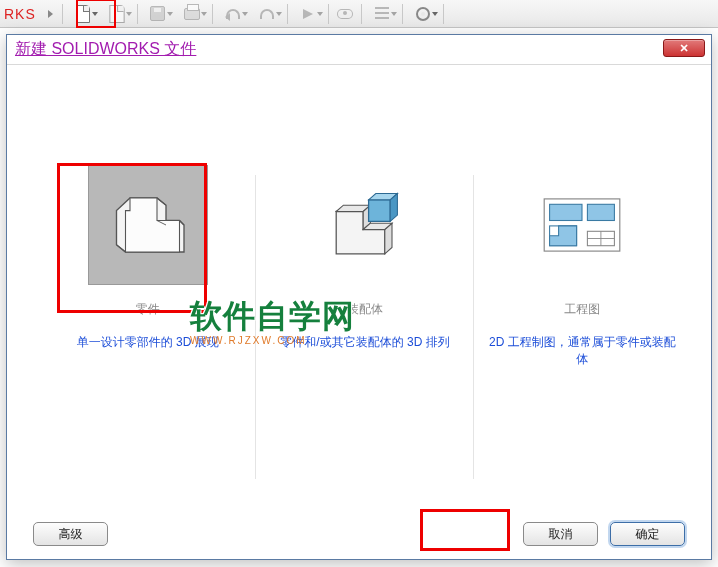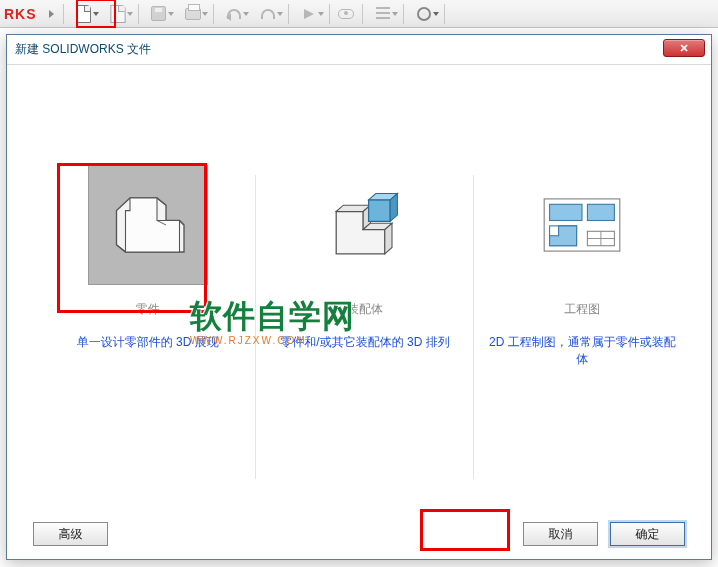--- a/index.html
+++ b/index.html
@@ -1,20 +1,20 @@
 <!DOCTYPE html>
 <html><head>
 <meta charset="utf-8">
 <style>
   * { box-sizing: border-box; margin: 0; padding: 0; }
   body { font-family: "Microsoft YaHei", "SimSun", Arial, sans-serif; font-size: 12px; background: #fff; width: 718px; height: 567px; position: relative; overflow: hidden; }
 
   
   .toolbar { height: 28px; background: linear-gradient(#f7f7f7, #e8e8e8); border-bottom: 1px solid #c4c4c4; display: flex; align-items: center; padding: 0 4px; }
-  .logo-fragment { color: #d22; font-weight: bold; font-size: 14px; letter-spacing: 1px; margin-right: 12px; }
+  .logo-fragment { color: #d22; font-weight: normal; font-size: 14px; letter-spacing: 1px; margin-right: 12px; }
   .tb-sep { width: 1px; height: 20px; background: #c8c8c8; margin: 0 3px; }
   .tb-btn { width: 26px; height: 24px; display: flex; align-items: center; justify-content: center; color: #666; position: relative; }
   .tb-btn.with-drop { width: 34px; }
   .tb-drop-arrow { position: absolute; right: 2px; top: 50%; transform: translateY(-50%); width: 0; height: 0; border-left: 3px solid transparent; border-right: 3px solid transparent; border-top: 4px solid #666; }
   .new-highlight { position: absolute; left: 76px; top: -1px; width: 40px; height: 29px; border: 2px solid #e00; pointer-events: none; z-index: 5; }
 
   .ico-page { border: 1.5px solid #777; width: 14px; height: 18px; border-radius: 0 4px 0 0; background: #fff; position: relative; }
   .ico-page::after { content: ""; position: absolute; top: 0; right: 0; width: 5px; height: 5px; border-bottom: 1.5px solid #777; border-left: 1.5px solid #777; background: #f0f0f0; }
   .ico-disk { width: 15px; height: 15px; background: #bbb; border: 1px solid #888; border-radius: 2px; position: relative; }
   .ico-disk::after { content: ""; position: absolute; top: 1px; left: 3px; width: 7px; height: 4px; background: #eee; }
@@ -27,21 +27,21 @@
   .ico-eye { width: 16px; height: 10px; border: 1.5px solid #888; border-radius: 60% / 100%; position: relative; }
   .ico-eye::after { content: ""; position: absolute; top: 1px; left: 5px; width: 4px; height: 4px; background: #888; border-radius: 50%; }
   .ico-list { width: 14px; height: 14px; background: repeating-linear-gradient(#888 0 2px, transparent 2px 5px); }
   .ico-gear { width: 14px; height: 14px; border: 2px solid #888; border-radius: 50%; position: relative; }
   .ico-gear::after { content: ""; position: absolute; inset: 3px; background: #e8e8e8; border-radius: 50%; }
   .disabled .ico-page, .disabled .ico-disk, .disabled .ico-print, .disabled * { opacity: 0.55; }
 
   
   .dialog { position: absolute; left: 6px; top: 34px; width: 706px; height: 526px; background: #fff; border: 1px solid #5a7aa3; box-shadow: 0 4px 16px rgba(0,0,0,0.25); display: flex; flex-direction: column; }
   .titlebar { height: 30px; background: #fff; border-bottom: 1px solid #d9d9d9; display: flex; align-items: center; padding: 0 8px; position: relative; }
-  .titlebar .title-text { color: #0c4a6e; font-size: 12px; }
+  .titlebar .title-text { color: #a21caf; font-size: 16px; text-decoration: underline; }
   .close-btn { position: absolute; right: 6px; top: 4px; width: 42px; height: 18px; background: linear-gradient(#e27a7a, #c33); border: 1px solid #8a1818; border-radius: 3px; display: flex; align-items: center; justify-content: center; color: #fff; font-size: 11px; font-weight: bold; box-shadow: inset 0 1px 0 rgba(255,255,255,0.3); }
 
   .content { flex: 1; display: flex; padding: 100px 20px 20px 32px; }
   .option { flex: 1; display: flex; flex-direction: column; align-items: center; position: relative; padding: 0 10px; }
   .option:not(:last-child)::after { content: ""; position: absolute; right: 0; top: 10px; bottom: 10px; width: 1px; background: #e4e4e4; }
   .icon-box { width: 120px; height: 120px; display: flex; align-items: center; justify-content: center; margin-bottom: 16px; }
   .selected-box { background: #b8b8b8; border: 1px solid #999; }
   .opt-title { color: #888; font-size: 12px; margin-bottom: 16px; }
   .opt-desc { color: #1d4ed8; font-size: 12px; text-align: center; line-height: 1.4; }
 
@@ -56,21 +56,21 @@
   .draw-svg { width: 90px; height: 70px; }
 
   
   .watermark { position: absolute; left: 190px; top: 295px; z-index: 10; pointer-events: none; }
   .wm-main { font-size: 32px; font-weight: bold; color: #15803d; font-family: "Microsoft YaHei", sans-serif; letter-spacing: 1px; text-shadow: 1px 1px 0 #fff, -1px -1px 0 #fff; text-align: right; }
   .wm-sub { font-size: 10px; color: #e07a2a; letter-spacing: 2px; margin-top: -4px; }
 
   
   .footer { height: 50px; display: flex; align-items: center; padding: 0 26px; }
   .spacer { flex: 1; }
-  .btn { min-width: 75px; height: 24px; border: 1px solid #8a8a8a; background: linear-gradient(#fdfdfd, #e4e4e4); border-radius: 0; font-size: 12px; color: #222; padding: 0 12px; margin-left: 12px; cursor: pointer; display: inline-flex; align-items: center; justify-content: center; }
+  .btn { min-width: 75px; height: 24px; border: 1px solid #8a8a8a; background: linear-gradient(#fdfdfd, #e4e4e4); border-radius: 5px; font-size: 12px; color: #222; padding: 0 12px; margin-left: 12px; cursor: pointer; display: inline-flex; align-items: center; justify-content: center; }
   .btn.primary { border-color: #3d6ea7; box-shadow: 0 0 0 2px rgba(80,140,210,0.35); }
   .btn.left { margin-left: 0; }
 </style>
 </head>
 <body>
 
 <div class="toolbar">
   <span class="logo-fragment">RKS</span>
   <span style="width:0;height:0;border-left:5px solid #888;border-top:4px solid transparent;border-bottom:4px solid transparent;margin-right:6px;"></span>
   <div class="tb-sep"></div>

